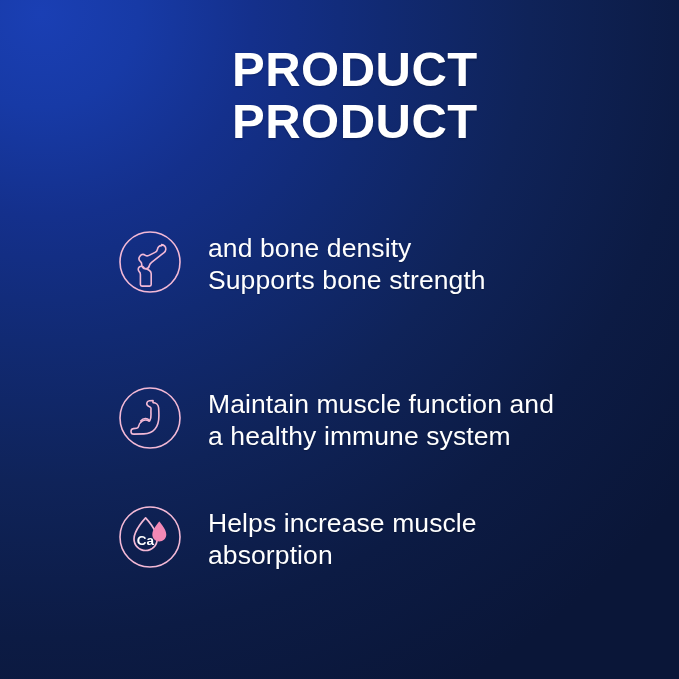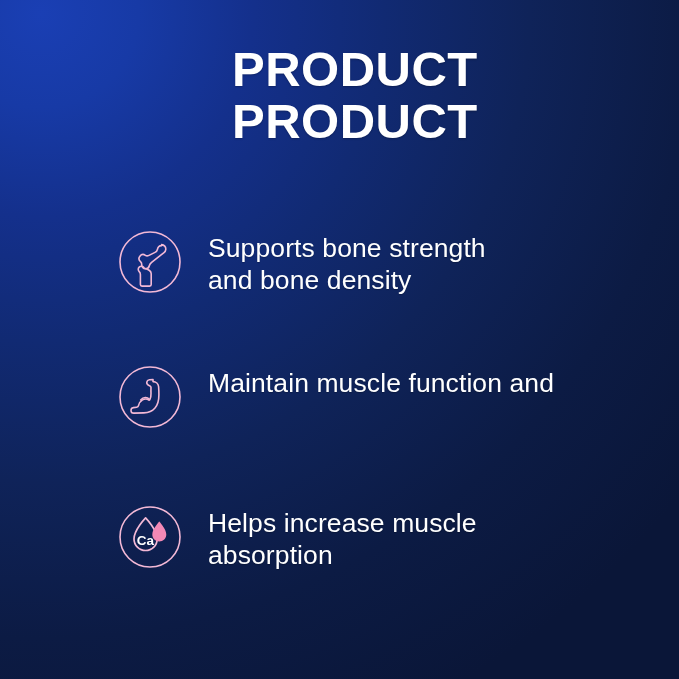--- a/index.html
+++ b/index.html
@@ -57,21 +57,21 @@
     width: 679px;
   }
   .benefit-row {
     position: absolute;
     left: 118px;
     width: 540px;
     display: flex;
     align-items: flex-start;
   }
   .benefit-row.row-0 { top: 230px; }
-  .benefit-row.row-1 { top: 365px; }
+  .benefit-row.row-1 { top: 386px; }
   .benefit-row.row-2 { top: 505px; }
 
   .icon-circle {
     flex: 0 0 auto;
     width: 64px;
     height: 64px;
     margin-top: 0px;
     text-align: right;
   }
   .icon-circle svg {
@@ -132,22 +132,22 @@
                    c0 0.9 -0.7 1.6 -1.6 1.6
                    l-7.6 0
                    c-0.9 0 -1.6 -0.7 -1.6 -1.6
                    l0 -9.9
                    c0 -1.2 -0.4 -2.2 -1.2 -3.0
                    c-1.3 -1.3 -1.3 -3.3 0 -4.5
                    c1.3 -1.2 3.3 -1.1 4.5 0.2 Z" fill="none" stroke="#f3b9d6" stroke-width="1.6" stroke-linejoin="round"></path>
         </svg>
       </div>
       <div class="benefit-text">
+        <span class="ln">and bone density</span>
         <span class="ln">Supports bone strength</span>
-        <span class="ln">and bone density</span>
       </div>
     </div>
 
     <div class="benefit-row row-1">
       <div class="icon-circle">
         <svg viewBox="0 0 64 64" xmlns="http://www.w3.org/2000/svg">
           <circle cx="32" cy="32" r="30" fill="none" stroke="#f3b9d6" stroke-width="1.6"></circle>
 
           <path d="M35.0 16.6
                    c3.0 0.0 5.4 2.3 5.6 5.2
@@ -170,20 +170,21 @@
                    c0.2 -1.3 1.3 -2.3 2.6 -2.5
                    c1.2 -0.1 2.4 -0.1 3.6 -0.1 Z" fill="none" stroke="#f3b9d6" stroke-width="1.6" stroke-linejoin="round"></path>
 
           <path d="M22.6 34.9
                    c1.4 -1.6 3.1 -2.4 5.0 -2.3
                    c1.5 0.1 2.8 0.7 3.8 1.7" fill="none" stroke="#f3b9d6" stroke-width="1.5" stroke-linecap="round"></path>
         </svg>
       </div>
       <div class="benefit-text">
         <span class="ln">Maintain muscle function and</span>
+        <span class="ln">a healthy immune system</span>
       </div>
     </div>
 
     <div class="benefit-row row-2">
       <div class="icon-circle">
         <svg viewBox="0 0 64 64" xmlns="http://www.w3.org/2000/svg">
           <circle cx="32" cy="32" r="30" fill="none" stroke="#f3b9d6" stroke-width="1.6"></circle>
 
           <path d="M27.6 12.8
                    c0.0 0.0 11.6 12.2 11.6 21.1

